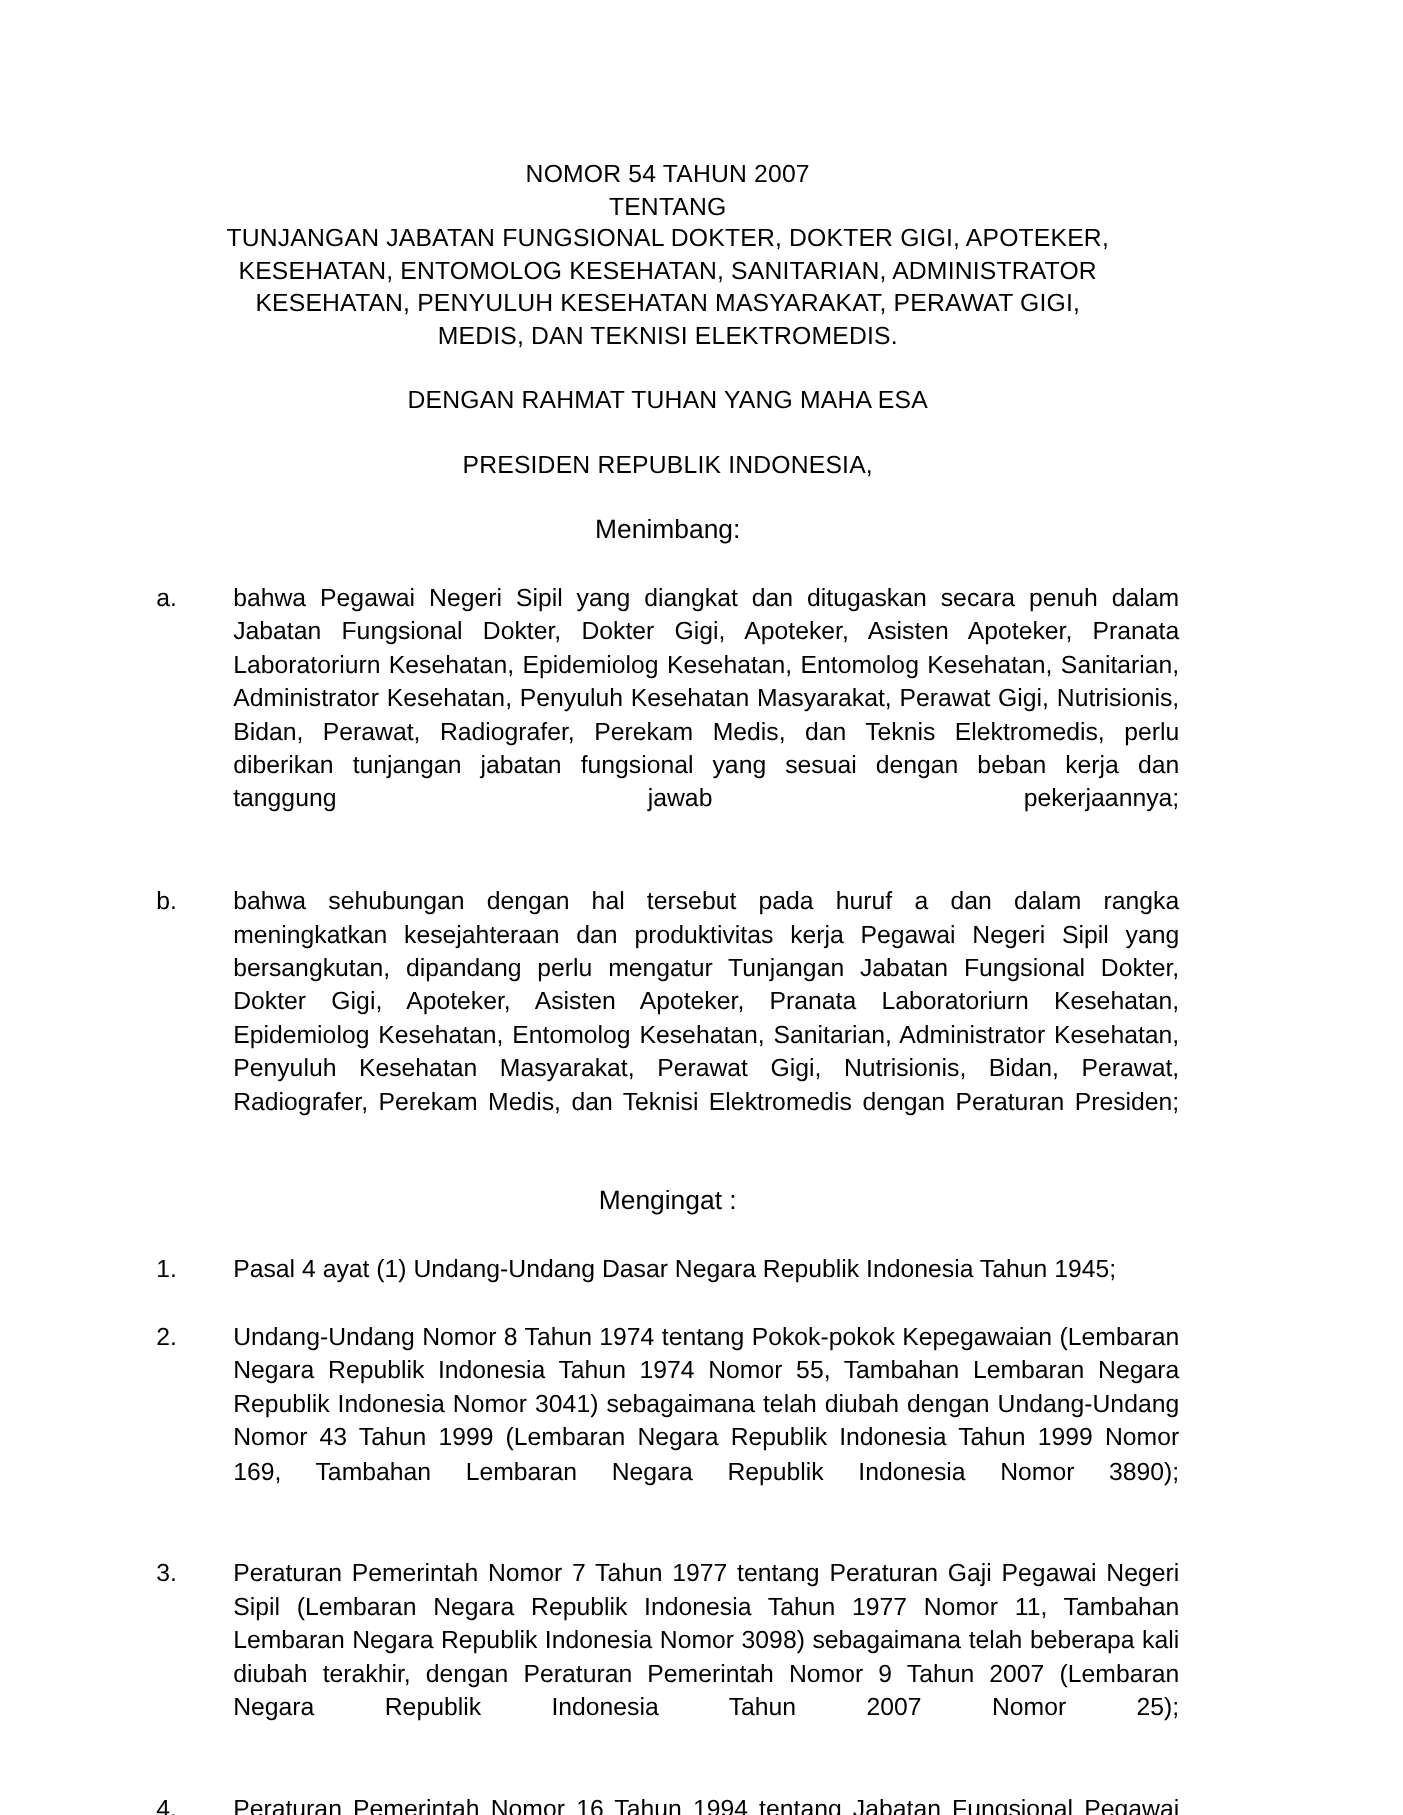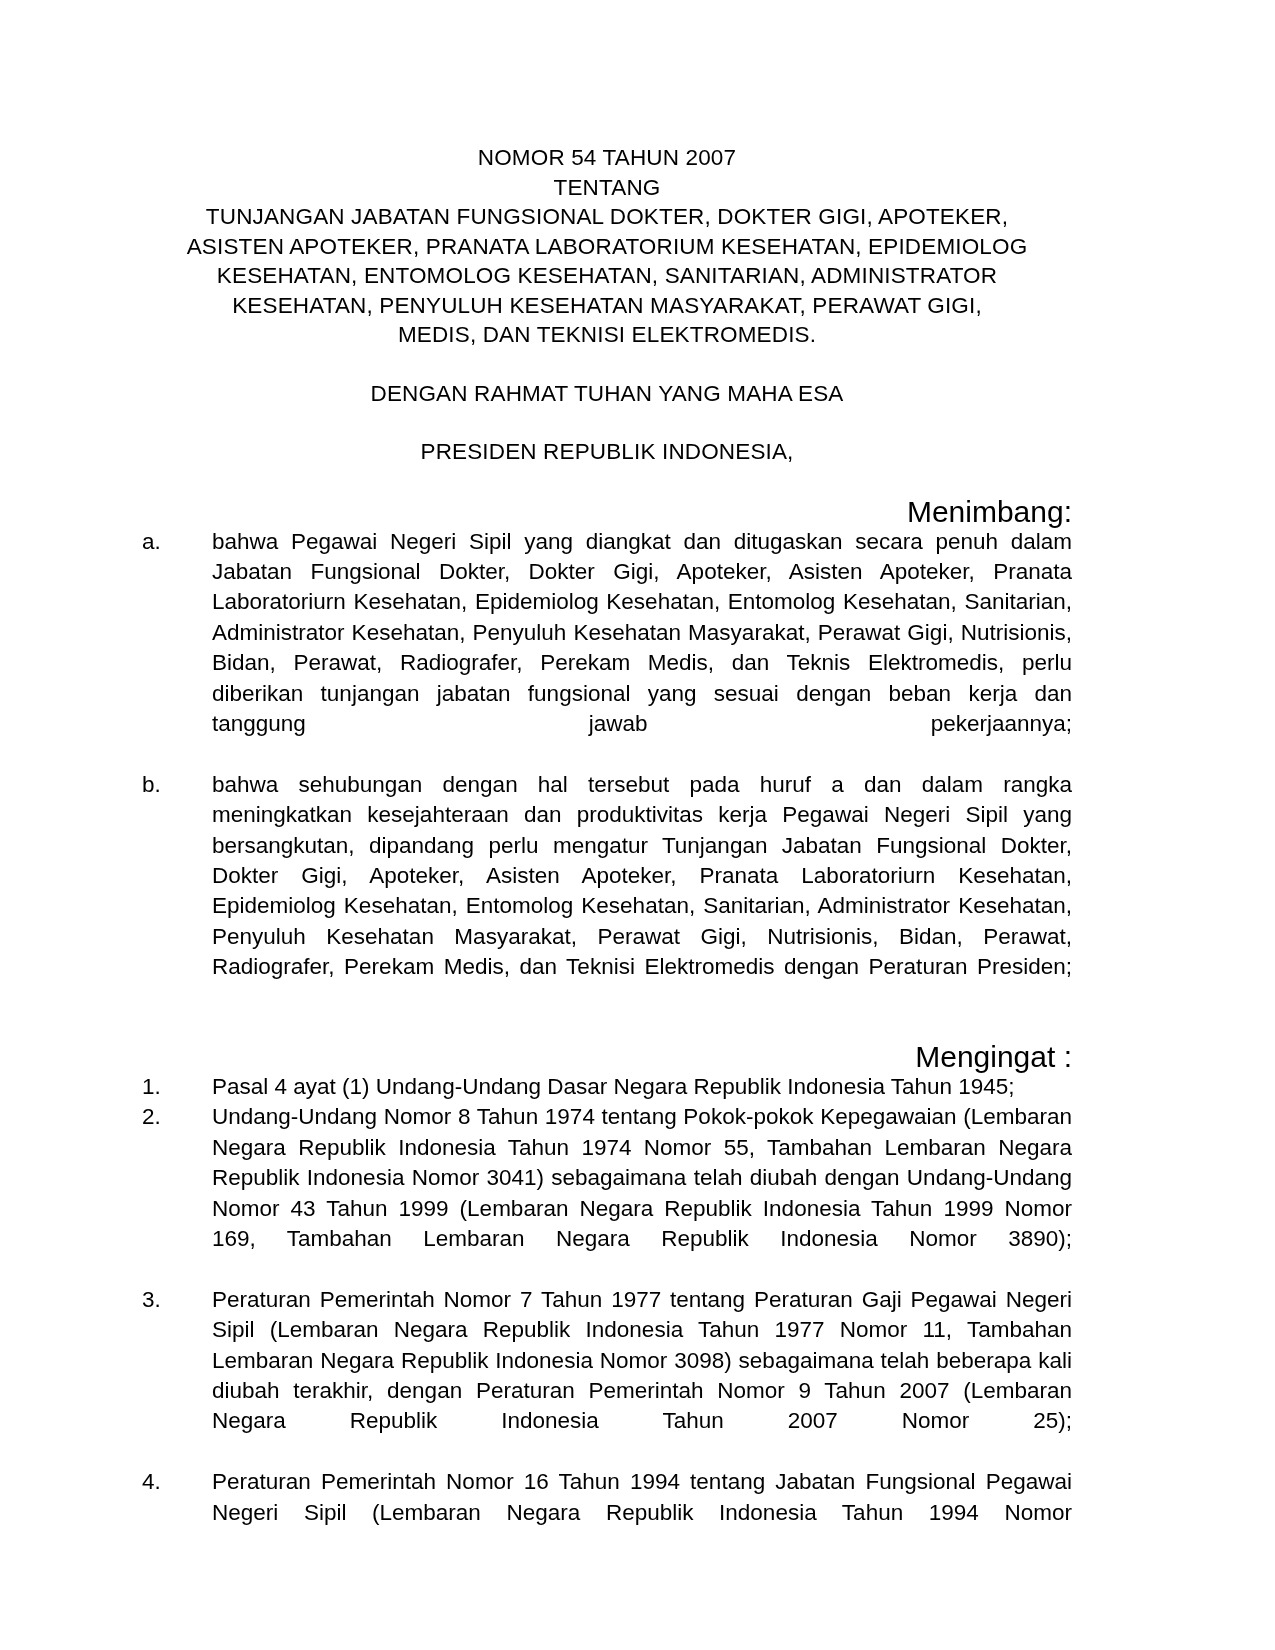--- a/index.html
+++ b/index.html
@@ -46,23 +46,23 @@
     letter-spacing: 0.15px;
     white-space: pre;
   }
   .gap-blessing { height: 29px; }
   .gap-president { height: 29px; }
   .gap-considering { height: 30px; }
   .gap-recalling { height: 29px; }
 
   
   .section-label {
-    font-size: 30px;
+    font-size: 24px;
     line-height: 30px;
-    text-align: right;
+    text-align: center;
     white-space: pre;
   }
 
   
   .clause-list {
     margin: 0;
     padding: 0;
     list-style: none;
   }
   .clause {
@@ -80,20 +80,21 @@
     top: 0;
     width: 62px;
     text-align: left;
     font-size: 22.5px;
     line-height: 30.4px;
   }
   .clause-text {
     display: block;
     text-align: justify;
     text-justify: inter-word;
+    margin-top: 32px;
   }
   
   .clause-text::after {
     content: "";
     display: inline-block;
     width: 100%;
   }
   .clause.no-justify .clause-text {
     text-align: left;
   }
@@ -102,21 +103,20 @@
 </head>
 <body>
 
 <div class="page">
   <div class="content">
 
     <div class="title-block">
       <span class="title-line">NOMOR 54 TAHUN 2007</span>
       <span class="title-line">TENTANG</span>
       <span class="title-line">TUNJANGAN JABATAN FUNGSIONAL DOKTER, DOKTER GIGI, APOTEKER,</span>
-      <span class="title-line">ASISTEN APOTEKER, PRANATA LABORATORIUM KESEHATAN, EPIDEMIOLOG</span>
       <span class="title-line">KESEHATAN, ENTOMOLOG KESEHATAN, SANITARIAN, ADMINISTRATOR</span>
       <span class="title-line">KESEHATAN, PENYULUH KESEHATAN MASYARAKAT, PERAWAT GIGI,</span>
       <span class="title-line">MEDIS, DAN TEKNISI ELEKTROMEDIS.</span>
     </div>
 
     <div class="gap-blessing"></div>
 
     <div class="centered-line">DENGAN RAHMAT TUHAN YANG MAHA ESA</div>
 
     <div class="gap-president"></div>

